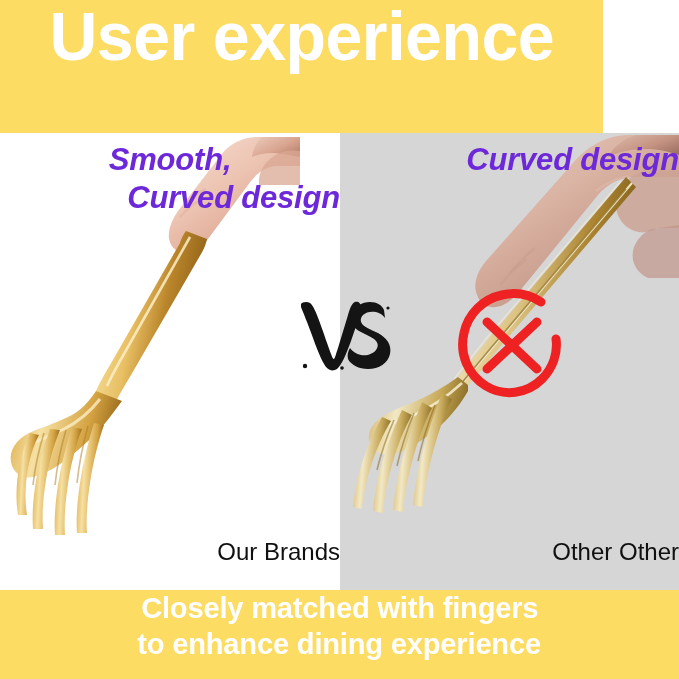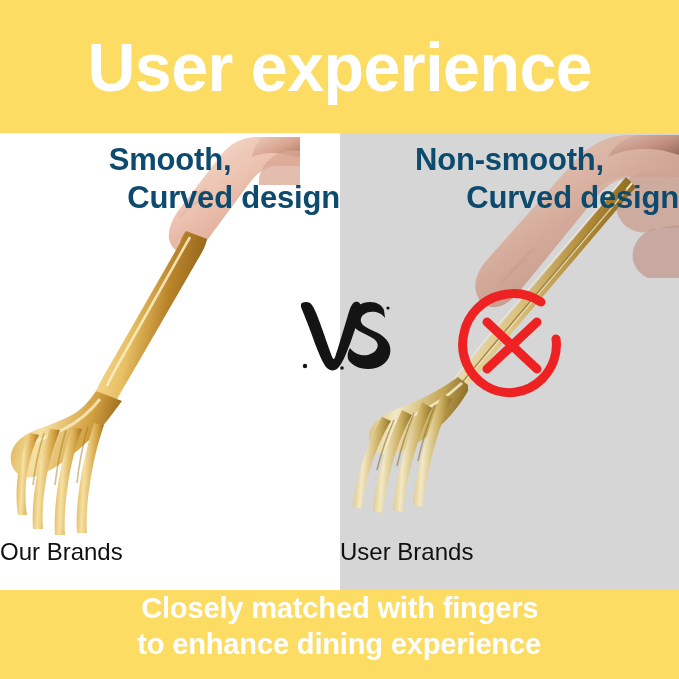--- a/index.html
+++ b/index.html
@@ -16,25 +16,25 @@
     height: 679px;
     overflow: hidden;
     background: #ffffff;
   }
 
   
   .header-band {
     position: absolute;
     left: 0;
     top: 0;
-    width: 679px;
+    width: 603px;
     height: 133px;
     background: #fcdc63;
     display: flex;
-    align-items: center;
+    align-items: flex-start;
     justify-content: center;
   }
   .header-title {
     font-family: "Liberation Sans", sans-serif;
     font-weight: bold;
     font-size: 69px;
     line-height: 1;
     color: #ffffff;
     letter-spacing: -0.5px;
     transform: scaleX(0.96);
@@ -67,32 +67,33 @@
   .panel-heading {
     position: absolute;
     left: 0;
     top: 8px;
     width: 100%;
     text-align: center;
     font-family: "Liberation Sans", sans-serif;
     font-weight: bold;
     font-size: 31px;
     line-height: 38px;
-    color: #0c4a6e;
+    color: #6d28d9;
     letter-spacing: -0.2px;
     z-index: 5;
+    font-style: italic;
   }
   .panel-heading .l2 { display: block; text-align: right; }
 
   .brand-label {
     position: absolute;
     left: 0;
     bottom: 24px;
     width: 100%;
-    text-align: left;
+    text-align: right;
     font-family: "Liberation Sans", sans-serif;
     font-weight: normal;
     font-size: 24px;
     color: #101010;
     z-index: 5;
   }
 
   
   .art-left {
     position: absolute;
@@ -243,21 +244,20 @@
           <path d="M88 293 C83 311 79 331 77 350" stroke="#a87c24" stroke-width="1.6" fill="none" opacity="0.5"></path>
         </g>
       </svg>
 
       <div class="brand-label">Our Brands</div>
     </div>
 
     <div class="panel panel-right">
 
       <div class="panel-heading">
-        <span>Non-smooth,</span>
         <span class="l2">Curved design</span>
       </div>
 
       <svg class="art-right" viewBox="0 0 339 457">
         <defs>
           <linearGradient id="goldR" x1="0" y1="0" x2="1" y2="0.3">
             <stop offset="0%" stop-color="#b98f3c"></stop>
             <stop offset="20%" stop-color="#efe0b4"></stop>
             <stop offset="48%" stop-color="#dcc382"></stop>
             <stop offset="76%" stop-color="#ab8431"></stop>
@@ -320,21 +320,21 @@
           <path d="M82 269 C74 288 67 308 62 327 C57 346 54 363 53 377
                    L63 379 C64 364 67 348 72 329 C77 310 84 290 92 275 Z" fill="url(#goldTineR)"></path>
           <path d="M102 260 C94 280 87 301 82 321 C77 341 74 358 73 372
                    L83 374 C84 359 87 342 92 323 C97 303 104 282 112 266 Z" fill="url(#goldTineR)"></path>
           <path d="M54 287 C47 303 41 320 37 337" stroke="#8a6b1f" stroke-width="1.6" fill="none" opacity="0.55"></path>
           <path d="M74 280 C67 297 61 315 57 333" stroke="#8a6b1f" stroke-width="1.6" fill="none" opacity="0.55"></path>
           <path d="M95 272 C88 290 82 309 78 328" stroke="#8a6b1f" stroke-width="1.6" fill="none" opacity="0.55"></path>
         </g>
       </svg>
 
-      <div class="brand-label">User Brands</div>
+      <div class="brand-label">Other Other</div>
     </div>
   </div>
 
   <div class="redx-wrap">
     <svg viewBox="0 0 122 114" width="122" height="114">
 
       <path d="M86 14
                C74 6 60 4 47 7
                C28 11 13 26 9 45
                C4 66 13 87 31 98

